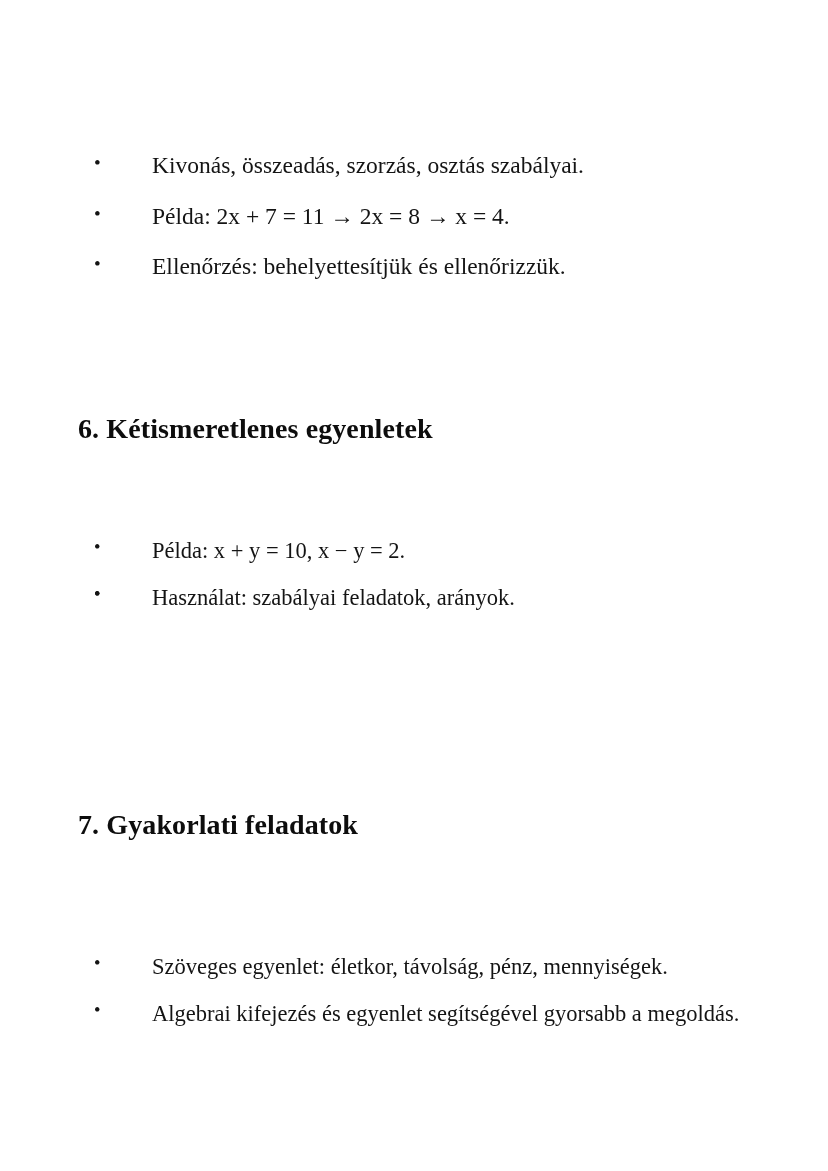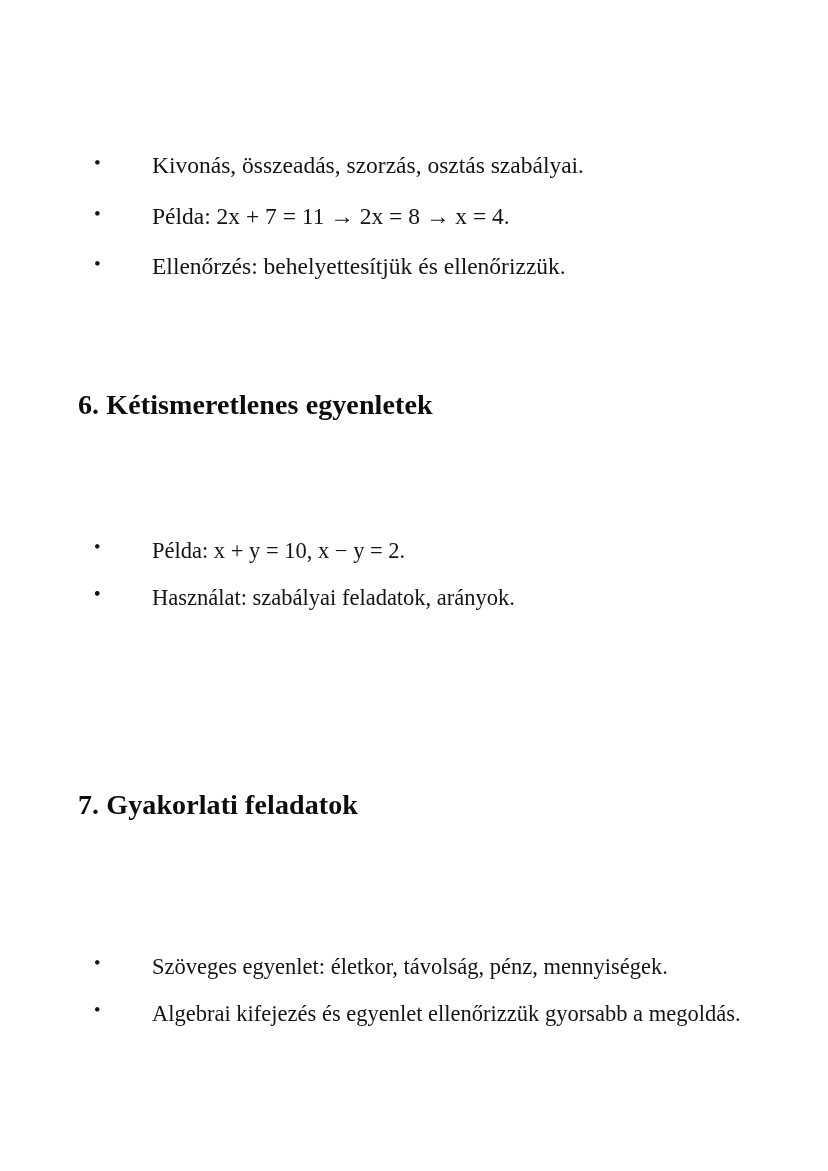--- a/index.html
+++ b/index.html
@@ -96,22 +96,22 @@
     left: 78px;
     margin: 0;
     font-family: "Liberation Serif", "DejaVu Serif", serif;
     font-weight: bold;
     font-size: 28px;
     line-height: 1.2;
     letter-spacing: 0.1px;
     color: #0d0d0d;
     white-space: nowrap;
   }
-  #heading-six   { top: 388px; }
-  #heading-seven { top: 788px; }
+  #heading-six   { top: 412px; }
+  #heading-seven { top: 808px; }
 </style>
 </head>
 <body>
 
 <div class="page">
 
   <ul class="bullet-list" id="group-one">
     <li class="bullet-item">
       <span class="dot">•</span>
       <span class="txt">Kivonás, összeadás, szorzás, osztás szabályai.</span>
@@ -144,17 +144,17 @@
 
   <h2 class="section-heading" id="heading-seven">7. Gyakorlati feladatok</h2>
 
   <ul class="bullet-list" id="group-three">
     <li class="bullet-item">
       <span class="dot">•</span>
       <span class="txt">Szöveges egyenlet: életkor, távolság, pénz, mennyiségek.</span>
     </li>
     <li class="bullet-item">
       <span class="dot">•</span>
-      <span class="txt wrap-width">Algebrai kifejezés és egyenlet ellenőrizzük gyorsabb a megoldás.</span>
+      <span class="txt wrap-width">Algebrai kifejezés és egyenlet segítségével gyorsabb a megoldás.</span>
     </li>
   </ul>
 
 </div>
 
 </body></html>

